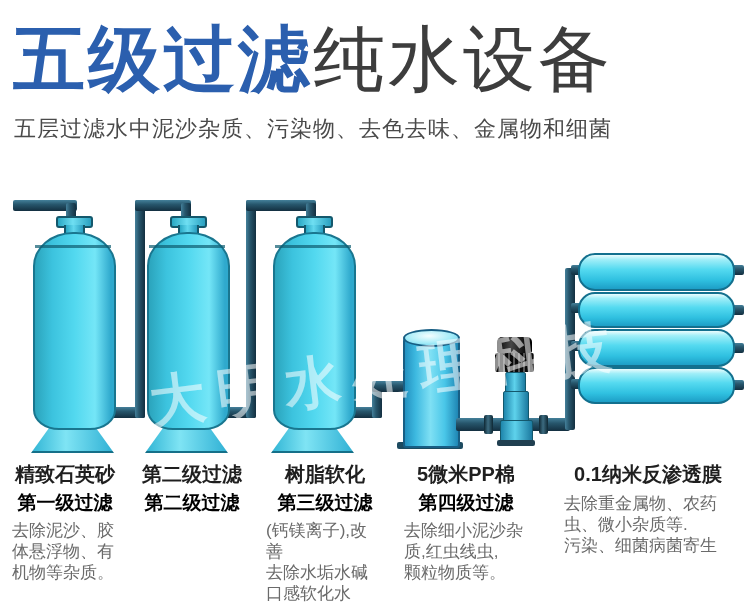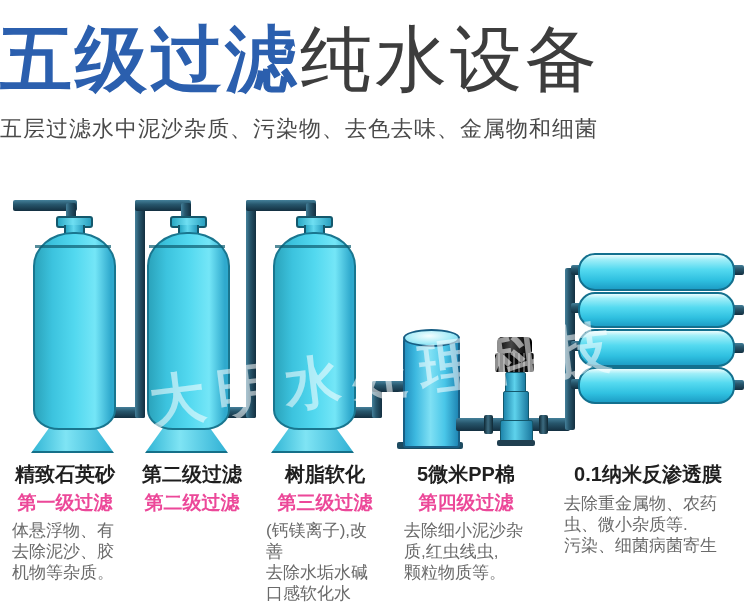--- a/index.html
+++ b/index.html
@@ -1,19 +1,19 @@
 <!DOCTYPE html>
 <html><head>
 <meta charset="utf-8">
 <style>
   html,body{margin:0;padding:0;background:#fff;}
   .page{position:relative;width:750px;height:604px;background:#fff;overflow:hidden;
         font-family:"Liberation Sans","DejaVu Sans",sans-serif;}
   
-  .header{position:absolute;left:0;top:0;width:626px;text-align:left;}
+  .header{position:absolute;left:0;top:0;width:626px;text-align:center;}
   .title{margin-top:18px;font-size:72px;line-height:82px;letter-spacing:3px;white-space:nowrap;}
   .title .hl{color:#2b5fae;font-weight:800;}
   .title .rest{color:#3d3d3d;font-weight:500;}
   .subtitle{margin-top:14px;font-size:22px;letter-spacing:1px;color:#4a4a4a;font-weight:500;}
   
   .diagram{position:absolute;left:0;top:165px;width:750px;height:296px;}
   .diagram *{position:absolute;}
   .pipe{background:linear-gradient(180deg,#44809a 0%,#27566c 40%,#132f40 100%);border-radius:2px;}
   .pipe.v{background:linear-gradient(90deg,#44809a 0%,#27566c 40%,#132f40 100%);}
   .tank-skirt{background:linear-gradient(90deg,#2fb4d4,#7fe4f4 42%,#2fb0d4);
@@ -34,21 +34,21 @@
   .pump-cyl{background:linear-gradient(90deg,#1f86ac,#5ed2ec 45%,#1c7aa0);border:1px solid #14586c;border-radius:2px;}
   .pump-base{background:#203f50;border-radius:2px;}
   .collar{background:linear-gradient(90deg,#0e2834,#3c6b80 45%,#0e2834);border-radius:2px;}
   .ro{background:linear-gradient(180deg,#eafcfd 0%,#9feef8 14%,#55daf0 42%,#2fc0e0 74%,#1d9ec6 100%);
       border:2px solid #13708e;border-radius:17px;}
   .watermark{color:rgba(255,255,255,.55);font-size:56px;font-weight:700;letter-spacing:12px;
              transform:rotate(-7deg);white-space:nowrap;pointer-events:none;}
   
   .stage{position:absolute;top:462px;text-align:center;}
   .stage-name{font-size:20px;font-weight:700;color:#1f1f1f;line-height:25px;white-space:nowrap;}
-  .stage-level{font-size:19px;font-weight:700;color:#ec4899;line-height:22px;margin-top:5px;white-space:nowrap;}
+  .stage-level{font-size:19px;font-weight:700;color:#000000;line-height:22px;margin-top:5px;white-space:nowrap;}
   .stage-desc{margin-top:6px;font-size:17px;color:#6a6a6a;line-height:21px;text-align:left;}
 </style>
 </head>
 <body>
 
 <div class="page">
 
   <div class="header">
     <div class="title"><span class="hl">五级过滤</span><span class="rest">纯水设备</span></div>
     <div class="subtitle">五层过滤水中泥沙杂质、污染物、去色去味、金属物和细菌</div>
@@ -121,22 +121,22 @@
     <div class="ro" style="left:578px;top:164px;width:153px;height:34px"></div>
     <div class="ro" style="left:578px;top:202px;width:153px;height:33px"></div>
 
     <div class="watermark" style="left:148px;top:172px">大明水处理科技</div>
   </div>
 
   <div class="stage" style="left:12px;width:106px">
     <div class="stage-name">精致石英砂</div>
     <div class="stage-level">第一级过滤</div>
     <div class="stage-desc">
+      <div>去除泥沙、胶</div>
       <div>体悬浮物、有</div>
-      <div>去除泥沙、胶</div>
       <div>机物等杂质。</div>
     </div>
   </div>
 
   <div class="stage" style="left:138px;width:108px">
     <div class="stage-name">第二级过滤</div>
     <div class="stage-level">第二级过滤</div>
   </div>
 
   <div class="stage" style="left:266px;width:118px">

